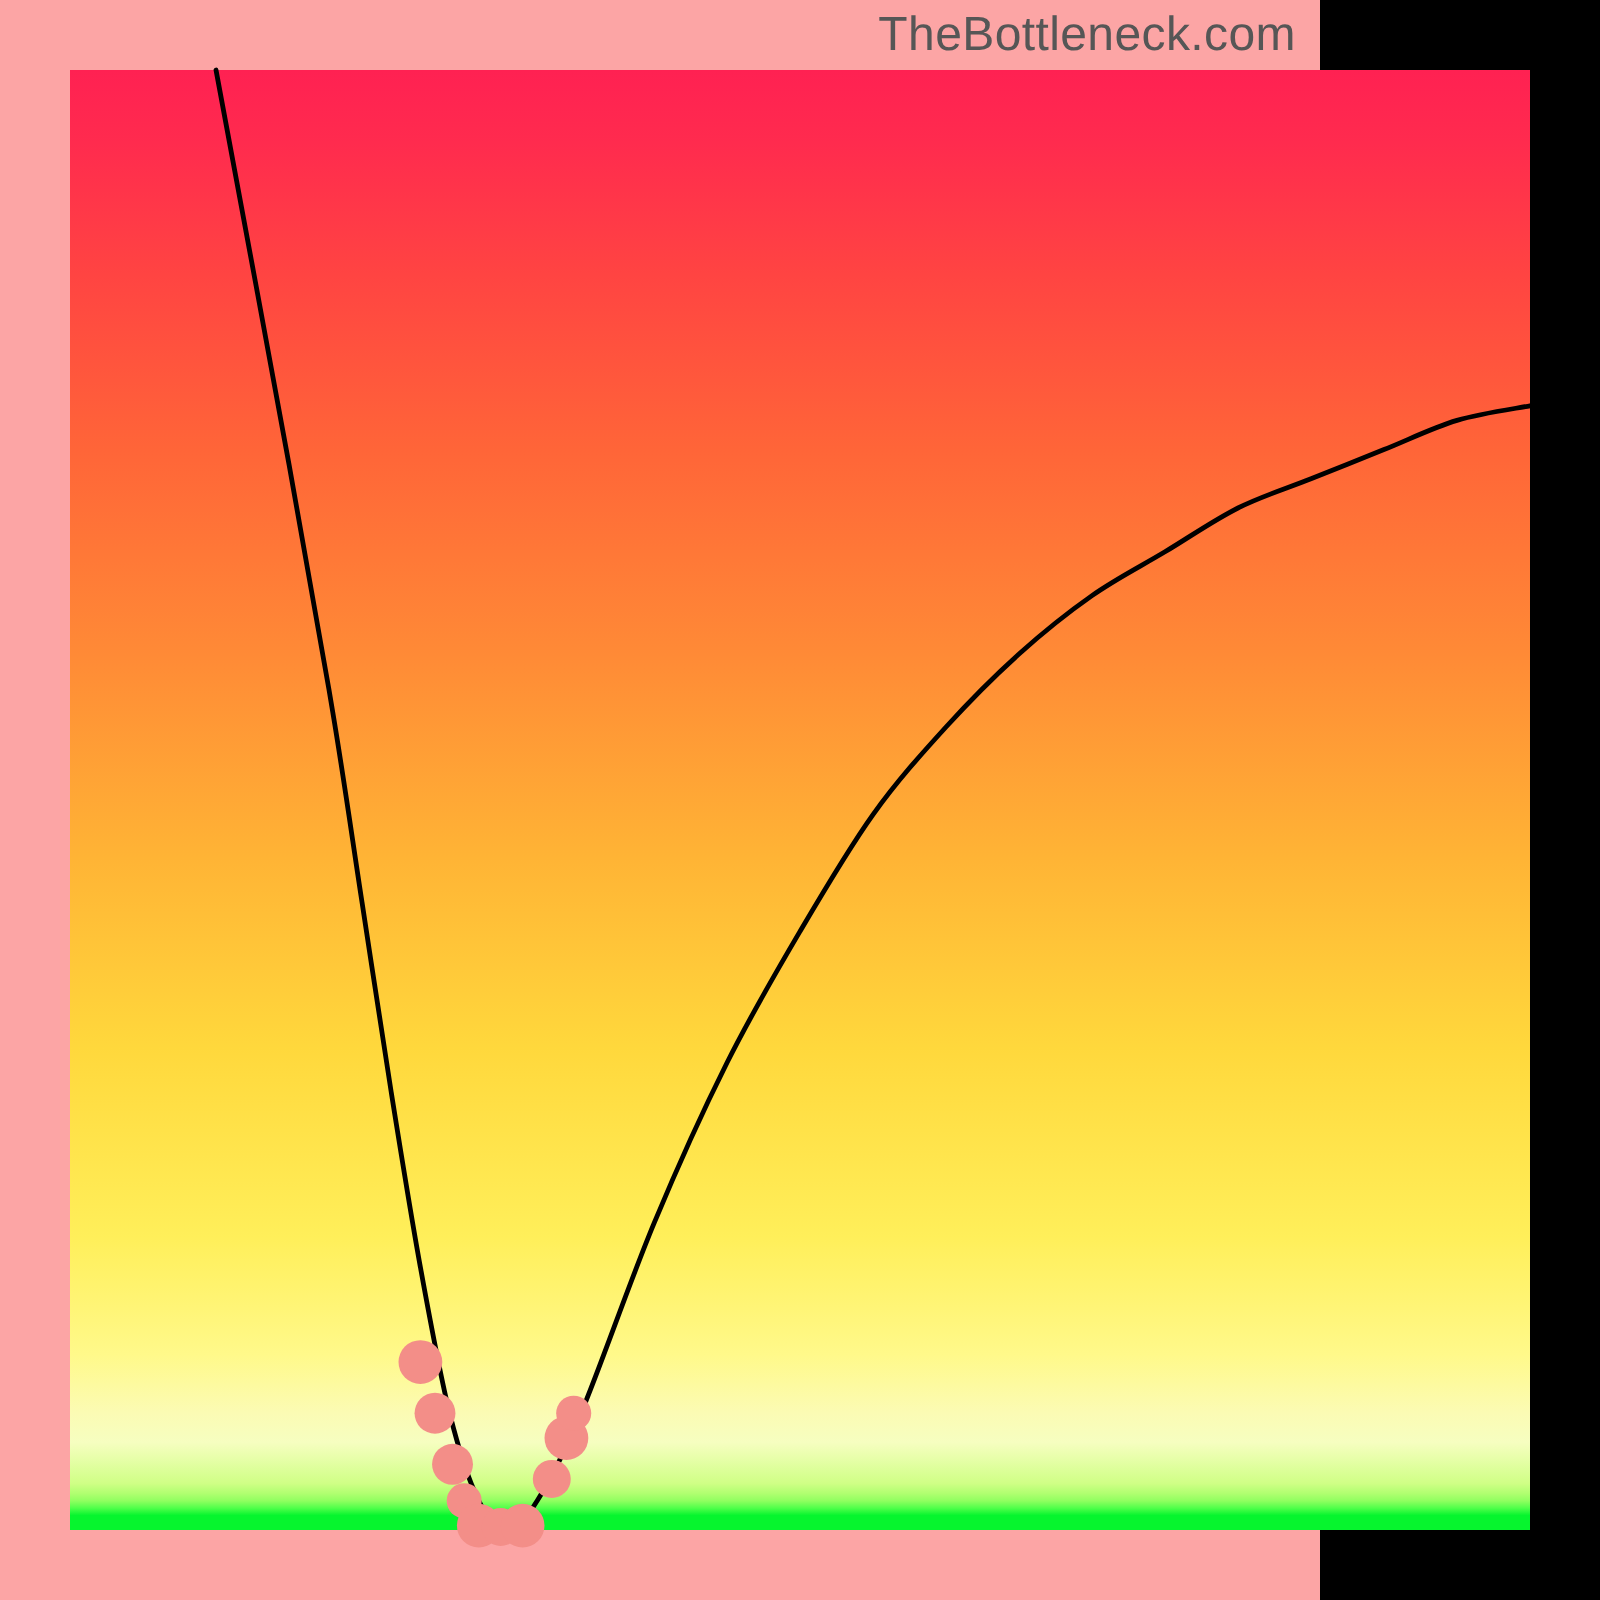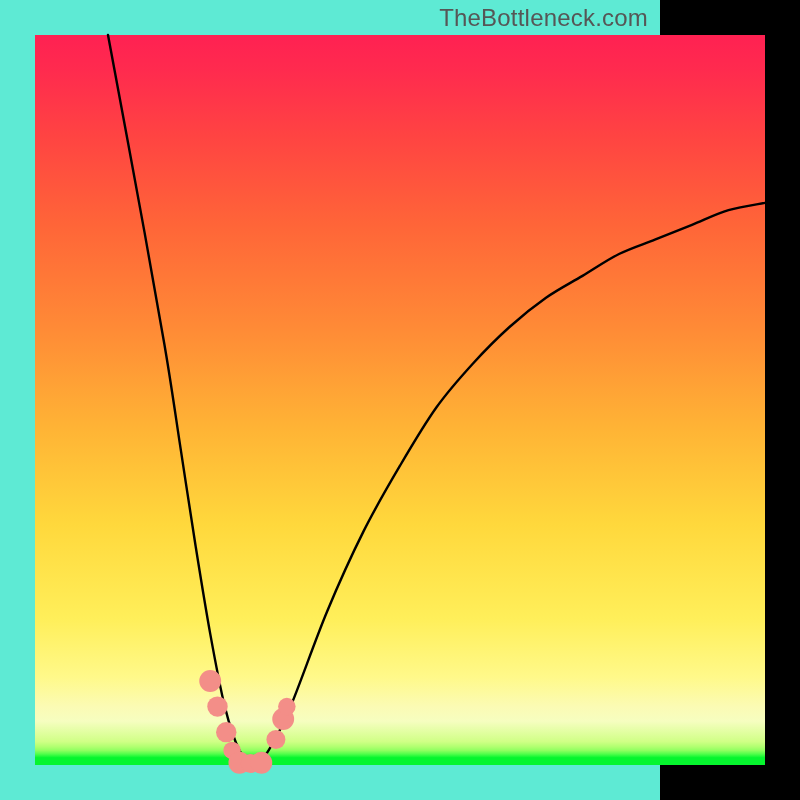--- a/index.html
+++ b/index.html
@@ -7,21 +7,21 @@
     padding: 0;
     width: 800px;
     height: 800px;
     background: #000;
     overflow: hidden;
   }
   .frame {
     position: relative;
     width: 660px;
     height: 800px;
-    background: #5eead4;
+    background: #fca5a5;
   }
   .watermark {
     position: absolute;
     top: 4px;
     right: 12px;
     font-family: Arial, Helvetica, sans-serif;
     font-size: 24px;
     color: #565656;
     font-weight: 400;
     letter-spacing: 0.2px;

